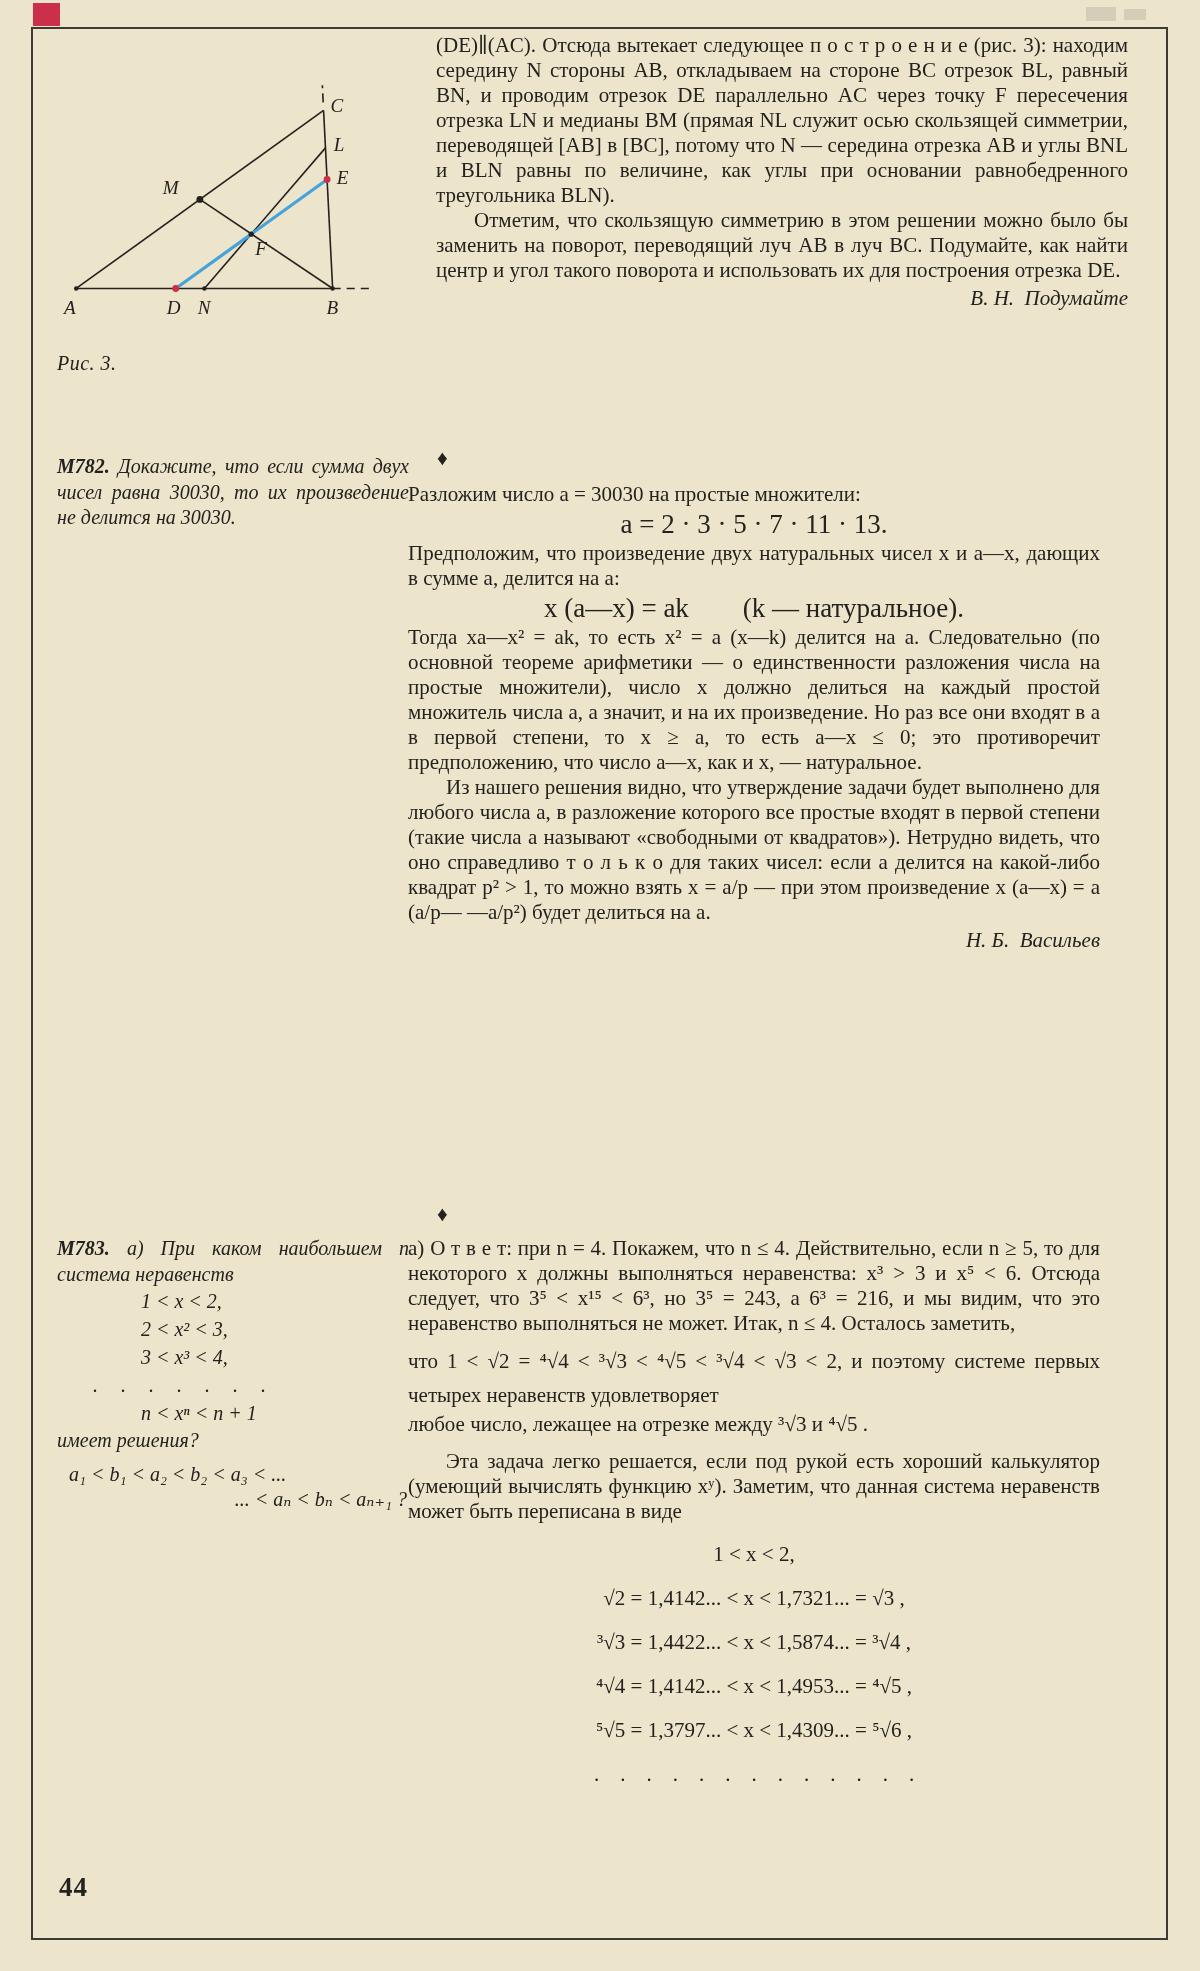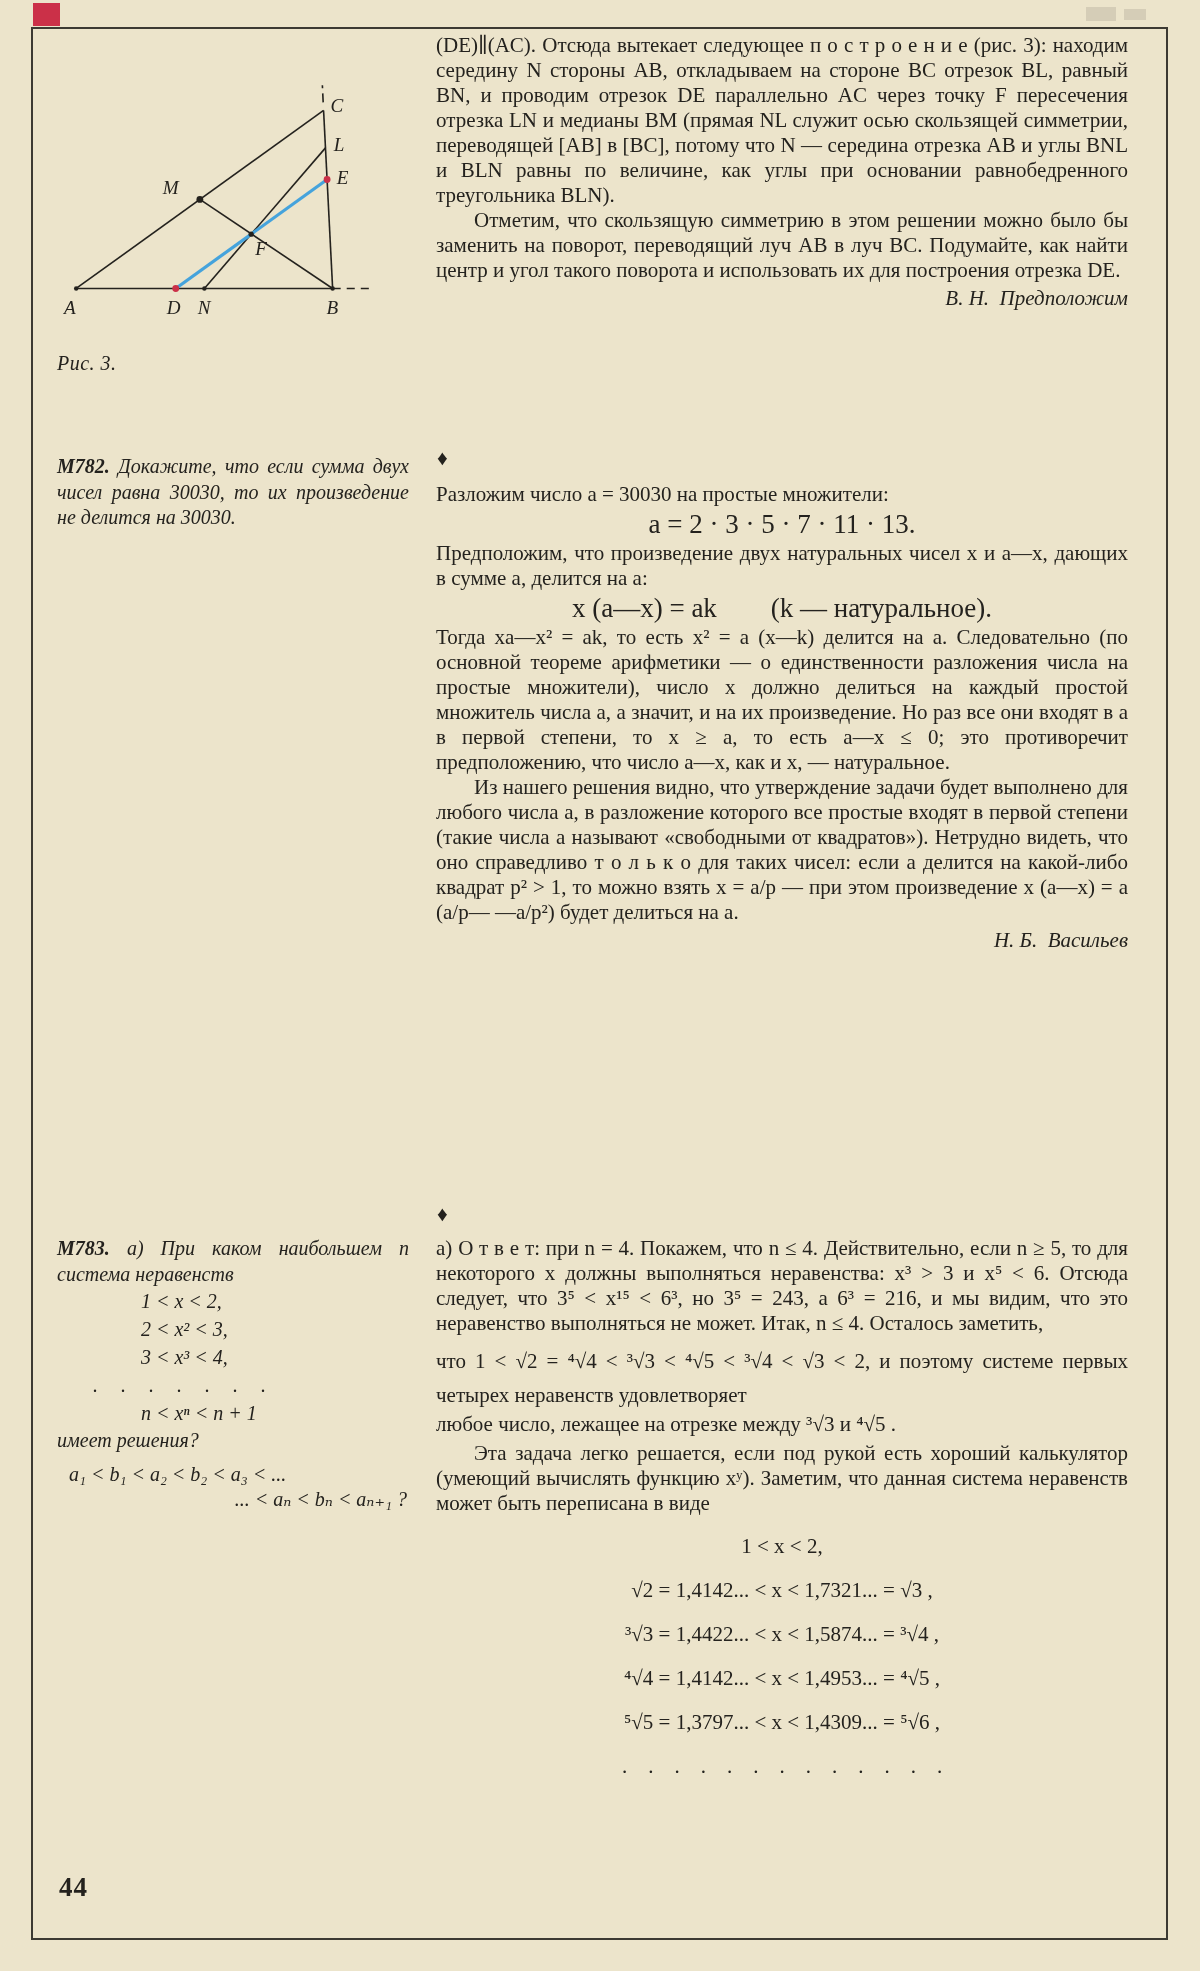--- a/index.html
+++ b/index.html
@@ -24,26 +24,26 @@
   .diamond{position:absolute;left:437px;font-size:21px}
   .d1{top:446px}
   .d2{top:1202px}
 
   .prob{position:absolute;left:57px;width:352px;font-style:italic;font-size:20px;line-height:25.5px}
   .prob .ppar{text-align:justify}
   .plabel{font-weight:bold}
   .p782{top:454px}
   .p783{top:1236px}
 
-  .sol{position:absolute;left:436px;width:692px}
+  .sol{position:absolute;left:408px;width:692px}
   .s782{top:482px}
   .s783{top:1236px}
   .form{font-size:27px;line-height:26px;text-align:center;margin:4px 0}
   .tall{line-height:34px;margin-top:8px}
-  .p3m{margin-bottom:4px}
+  .p3m{margin-bottom:12px}
   .system{margin-top:8px}
   .sysline{font-size:21px;line-height:44px;text-align:center}
 
   .ineq{margin:1px 0 1px 84px;line-height:27px}
   .dotsrow{margin-left:36px;letter-spacing:1px}
   .aoutro{}
   .btext{margin-top:6px;text-align:justify}
   .bf1{margin:8px 0 0 12px}
   .bf2{text-align:right;margin-right:2px}
 
@@ -83,21 +83,21 @@
   <text x="286" y="68">L</text>
   <text x="289" y="101">E</text>
   <text x="132" y="111" text-anchor="end">M</text>
   <text x="208" y="172">F</text>
 </svg>
 <div class="figcap">Рис. 3.</div>
 
 <div class="rt">
   <p class="p">(DE)∥(AC). Отсюда вытекает следующее п о с т р о е н и е (рис. 3): находим середину N стороны AB, откладываем на стороне BC отрезок BL, равный BN, и проводим отрезок DE параллельно AC через точку F пересечения отрезка LN и медианы BM (прямая NL служит осью скользящей симметрии, переводящей [AB] в [BC], потому что N — середина отрезка AB и углы BNL и BLN равны по величине, как углы при основании равнобедренного треугольника BLN).</p>
   <p class="p ind">Отметим, что скользящую симметрию в этом решении можно было бы заменить на поворот, переводящий луч AB в луч BC. Подумайте, как найти центр и угол такого поворота и использовать их для построения отрезка DE.</p>
-  <div class="sig">В. Н. Предположим</div>
+  <div class="sig">В. Н. Подумайте</div>
 </div>
 
 <div class="diamond d1">♦</div>
 
 <div class="prob p782">
   <div class="ppar"><span class="plabel">М782.</span> <span>Докажите, что если сумма двух чисел равна 30030, то их произведение не делится на 30030.</span></div>
 </div>
 
 <div class="sol s782">
   <p class="p">Разложим число a = 30030 на простые множители:</p>

